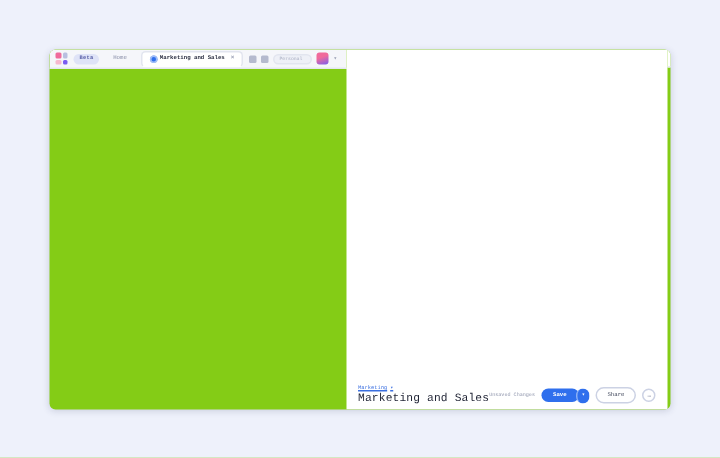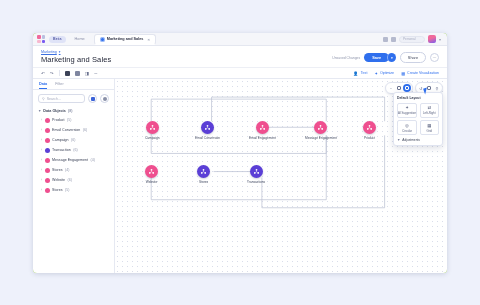--- a/index.html
+++ b/index.html
@@ -10,21 +10,21 @@
     overflow: hidden;
   }
   .app {
     position: absolute;
     left: 33px; top: 33px;
     width: 414px; height: 240px;
     background: #84cc16;
     border-radius: 4px;
     box-shadow: 0 1px 5px rgba(40,50,90,.18);
     overflow: hidden;
-    display: flex; flex-direction: column;
+    display: flex;  font-family: Liberation Mono, monospace;
   }
 
   
   .tabstrip {
     height: 13px; background: #f5f6fa;
     border-bottom: 1px solid #e4e7f0;
     display: flex; align-items: center; padding: 0 4px; gap: 4px;
     flex: 0 0 auto;
   }
   .logo-dots {

